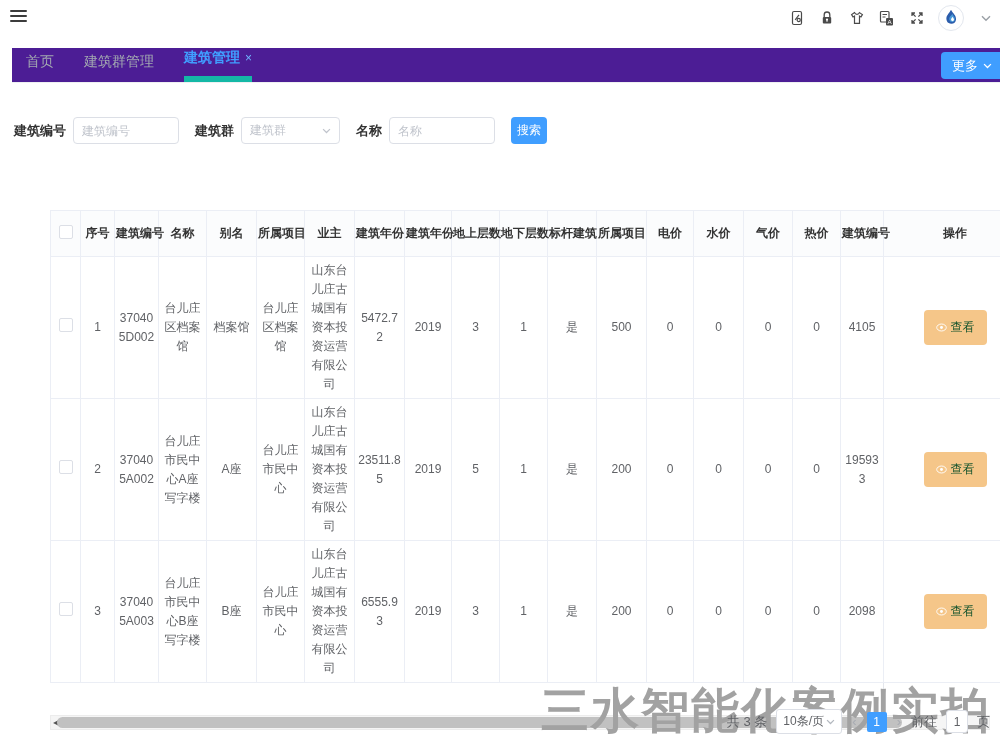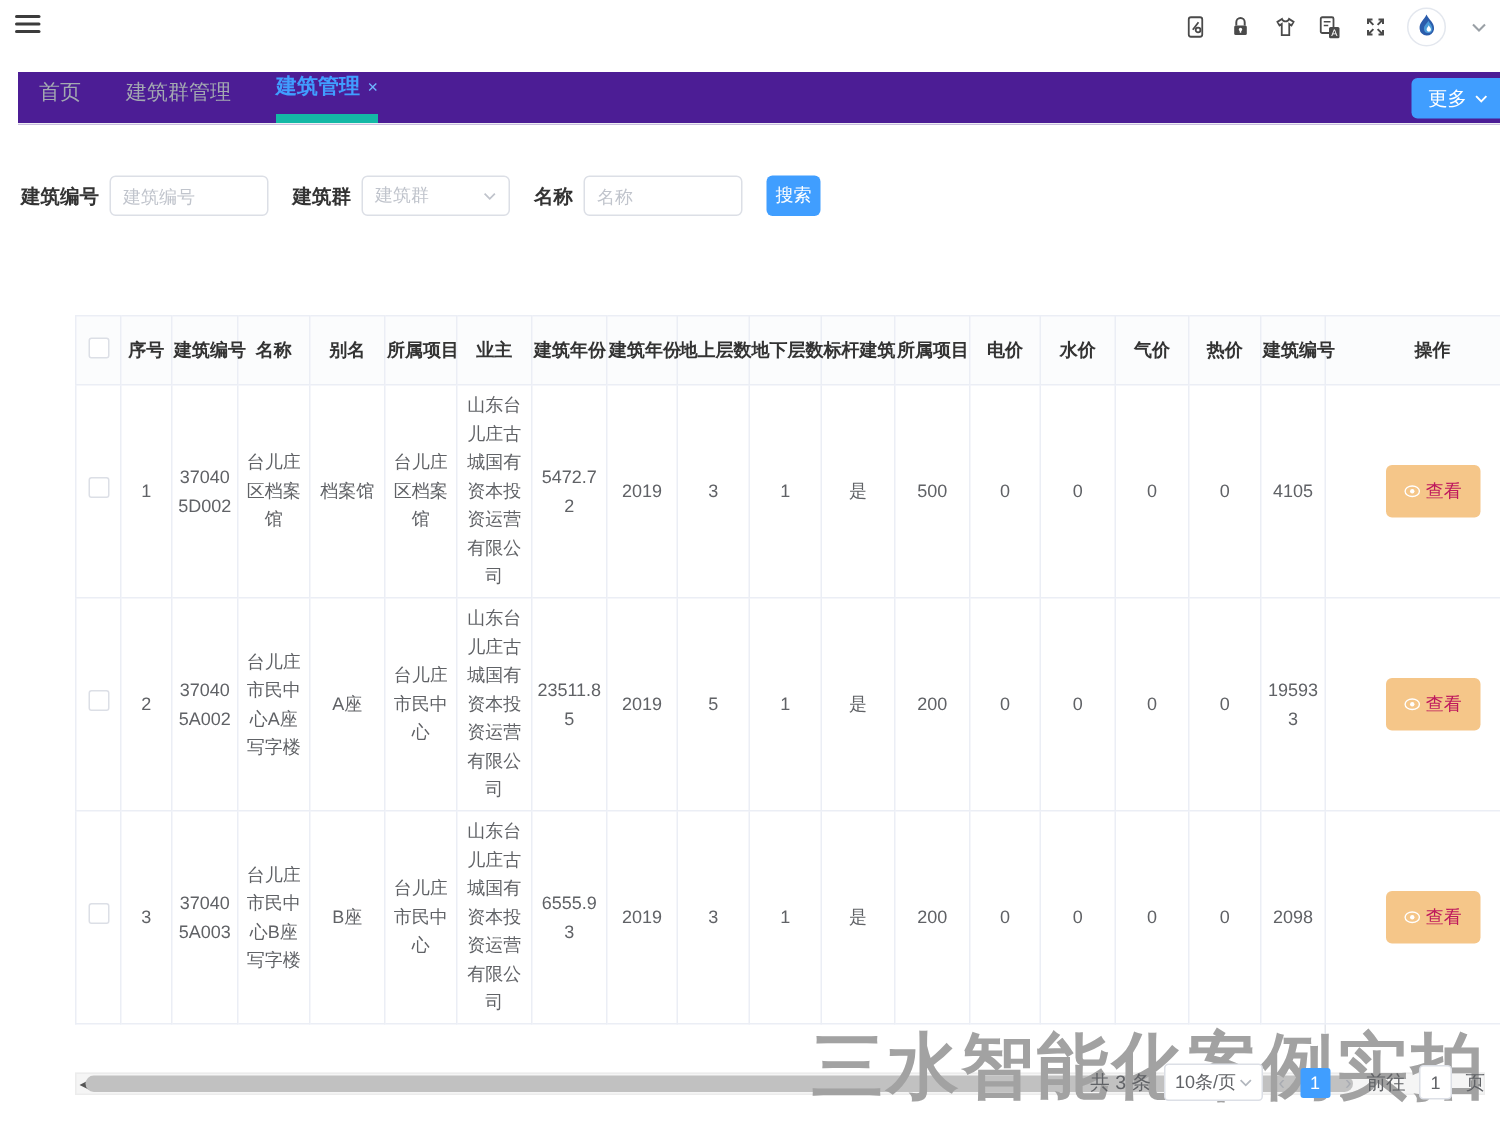--- a/index.html
+++ b/index.html
@@ -36,21 +36,21 @@
   .btn-search { width:36px; height:27px; background:#409EFF; border:none; border-radius:4px; color:#fff;
     font-size:12px; cursor:pointer; font-family:inherit; padding:0; }
   
   .table-wrap { position:absolute; top:210px; left:14px; width:976px;padding-left:36px; }
   table { width:100%; border-collapse:collapse; table-layout:fixed; font-size:12px; color:#606266; }
   th, td { border:1px solid #ebeef5; text-align:center; vertical-align:middle; }
   th { height:46px; font-size:12px; color:#333; background:#fbfcfd; font-weight:bold; white-space:nowrap; overflow:visible; padding:0 1px; }
   td { height:120px; padding:4px 3px; line-height:19px; word-break:break-all; background:#fff; }
   .checkbox { display:inline-block; width:14px; height:14px; border:1px solid #dcdfe6; border-radius:2px; background:#fff; cursor:pointer; }
   .btn-view { display:inline-flex; align-items:center; gap:4px; background:#f5c689; border:none; border-radius:4px;
-    color:#be185d; font-size:12px; padding:9px 12px; cursor:pointer; font-family:inherit; }
+    color:#14532d; font-size:12px; padding:9px 12px; cursor:pointer; font-family:inherit; }
   .filler { height:32px; border-left-style:none; position:relative; }
   .filler .vline { position:absolute; left:833px; top:0; bottom:0; width:1px; background:#e3e6ec; }
   
   .hscroll { position:relative; height:15px; background:#f5f5f5; border:1px solid #ececec; }
   .hscroll .thumb { position:absolute; left:6px; top:1px; width:845px; height:11px; background:#c1c1c1; border-radius:6px; cursor:grab; }
   .hscroll .arr { position:absolute; top:2px; font-size:8px; color:#555; line-height:10px; cursor:pointer; }
   .hscroll .arr.left { left:2px; }
   .hscroll .arr.right { right:2px; }
   
   .pagination { position:absolute; top:693px; right:10px; display:flex; align-items:center; gap:9px;

